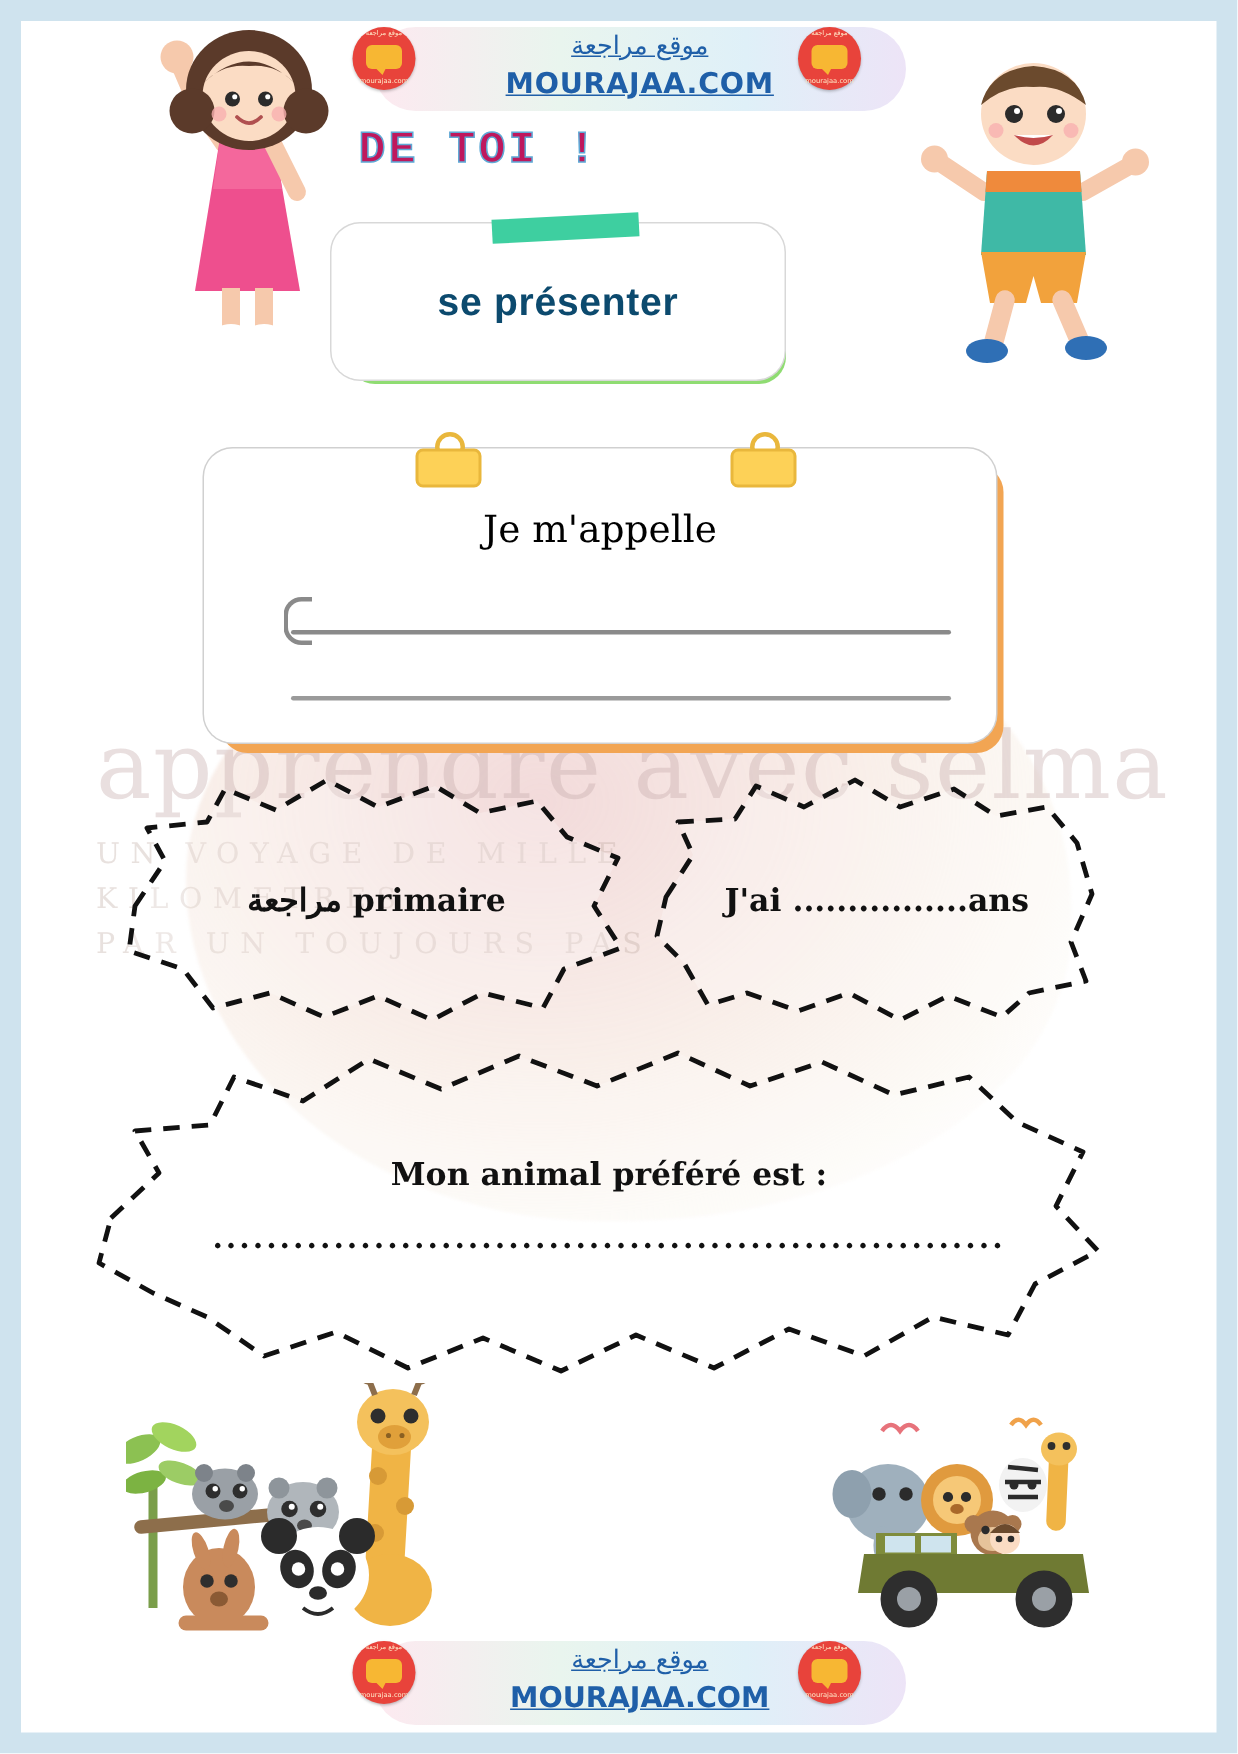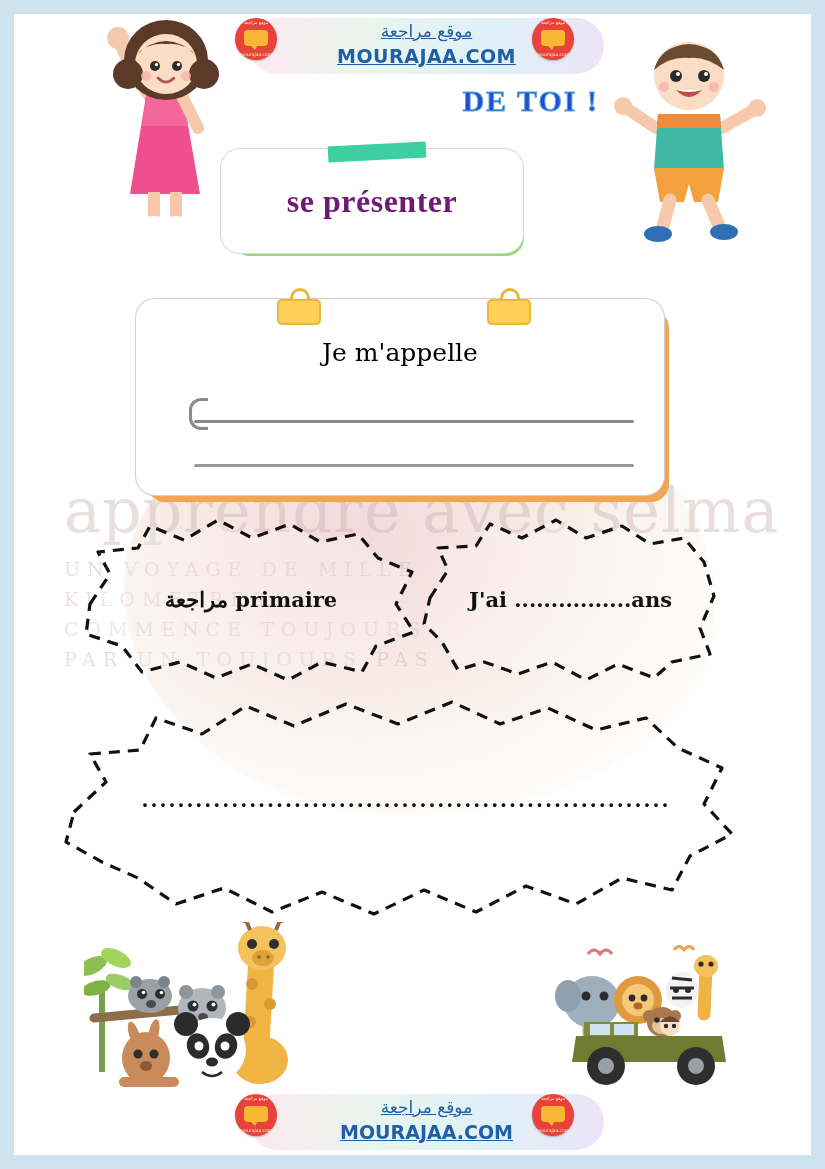--- a/index.html
+++ b/index.html
@@ -151,26 +151,26 @@
     font-size: 4.5px;
     color: #ffe9c8;
   }
 
   
   .de-toi {
     position: absolute;
     left: 225px;
     top: 70px;
     width: 360px;
-    text-align: right;
-    font-family: Liberation Serif, serif;
+    text-align: left;
+    font-family: Liberation Mono, monospace;
     font-weight: bold;
     font-size: 30px;
     letter-spacing: 2px;
-    color: #1d4ed8;
+    color: #be185d;
     -webkit-text-stroke: 1px #5fa9d6;
   }
 
   
   .cloud-wrap { position: absolute; left: 196px; top: 122px; width: 330px; height: 128px; }
   .cloud-tape {
     position: absolute;
     left: 118px;
     top: 8px;
     width: 98px;
@@ -200,24 +200,24 @@
     box-shadow:
        0 0 0 3px #ffffff,
        0 0 0 4px #d8d8d8;
   }
   .cloud-card .inner {
     position: absolute;
     left: 0; top: 0; right: 0; bottom: 0;
     display: flex;
     align-items: center;
     justify-content: center;
-    font-family: Liberation Serif, serif;
+    font-family: Liberation Sans, sans-serif;
     font-weight: bold;
-    font-size: 32px;
-    color: #701a75;
+    font-size: 26px;
+    color: #0c4a6e;
     letter-spacing: .5px;
   }
 
   
   .name-panel { position: absolute; left: 125px; top: 268px; width: 530px; height: 215px; }
   .clip {
     position: absolute;
     width: 40px;
     height: 34px;
     top: 6px;
@@ -301,21 +301,21 @@
     width: 100%; height: 100%;
     display: flex;
     align-items: center;
     justify-content: center;
     text-align: center;
     font-family: "DejaVu Serif", serif;
     color: #111;
   }
   .blob-left { left: 62px; top: 498px; width: 350px; height: 175px; }
   .blob-left .txt { font-size: 21px; line-height: 34px; font-weight: 600; }
-  .blob-right { left: 404px; top: 498px; width: 305px; height: 175px; }
+  .blob-right { left: 418px; top: 498px; width: 305px; height: 175px; }
   .blob-right .txt { font-size: 21px; font-weight: 600; padding-bottom: 8px; }
   .blob-big { left: 42px; top: 678px; width: 700px; height: 235px; }
   .blob-big .txt {
     flex-direction: column;
     justify-content: flex-start;
     padding-top: 78px;
     font-size: 21px;
     font-weight: 600;
   }
   .dots-line {
@@ -358,21 +358,20 @@
 
 <div class="page">
   <div class="sheet">
 
     <div class="watermark">
       <div class="wm-blob"></div>
       <div class="wm-title">apprendre avec selma</div>
       <div class="wm-sub">
         <div>UN VOYAGE DE MILLE</div>
         <div>KILOMETRES</div>
-        <div>COMMENCE TOUJOURS</div>
         <div>PAR UN TOUJOURS PAS</div>
       </div>
     </div>
 
     <div class="hdr-band"></div>
     <div class="hdr-ar">موقع مراجعة</div>
     <div class="hdr-url">MOURAJAA.COM</div>
 
     <div class="badge" style="left:221px; top:4px;">
       <div class="bt">موقع مراجعة</div>
@@ -503,20 +502,21 @@
         <path d="M12,86 L30,58 L20,36 L58,34 L72,12 L104,26 L138,8 L168,26 L204,14 L232,32 L266,26 L286,50 L296,84 L282,116 L292,142 L254,150 L236,166 L200,152 L168,168 L134,150 L100,162 L66,150 L40,158 L24,130 L6,112 Z" fill="#ffffff" fill-opacity="0.25" stroke="#111111" stroke-width="3.2" stroke-dasharray="11 8" stroke-linejoin="round"></path>
       </svg>
       <div class="txt">J'ai ................ans</div>
     </div>
 
     <div class="blob blob-big">
       <svg width="700" height="235" viewBox="0 0 700 235">
         <path d="M18,120 L50,90 L34,62 L84,58 L100,26 L146,42 L190,14 L238,34 L290,12 L342,32 L396,10 L444,32 L492,16 L540,38 L590,26 L622,56 L666,76 L648,112 L676,142 L634,164 L616,198 L566,186 L520,212 L470,194 L420,220 L368,198 L318,222 L266,200 L216,220 L168,196 L120,212 L82,186 L46,170 L10,150 Z" fill="#ffffff" fill-opacity="0.22" stroke="#111111" stroke-width="3.2" stroke-dasharray="11 8" stroke-linejoin="round"></path>
       </svg>
       <div class="txt">
+        <div>Mon animal préféré est :</div>
         <div class="dots-line">...........................................................</div>
       </div>
     </div>
 
     <div class="art" style="left:70px; top:908px;">
       <svg width="250" height="170" viewBox="0 0 250 170">
 
         <path d="M18 60 L18 150" stroke="#7a9e4a" stroke-width="6"></path>
         <ellipse cx="8" cy="44" rx="16" ry="8" fill="#8cc152" transform="rotate(-25 8 44)"></ellipse>
         <ellipse cx="32" cy="36" rx="16" ry="8" fill="#a2d45e" transform="rotate(25 32 36)"></ellipse>

